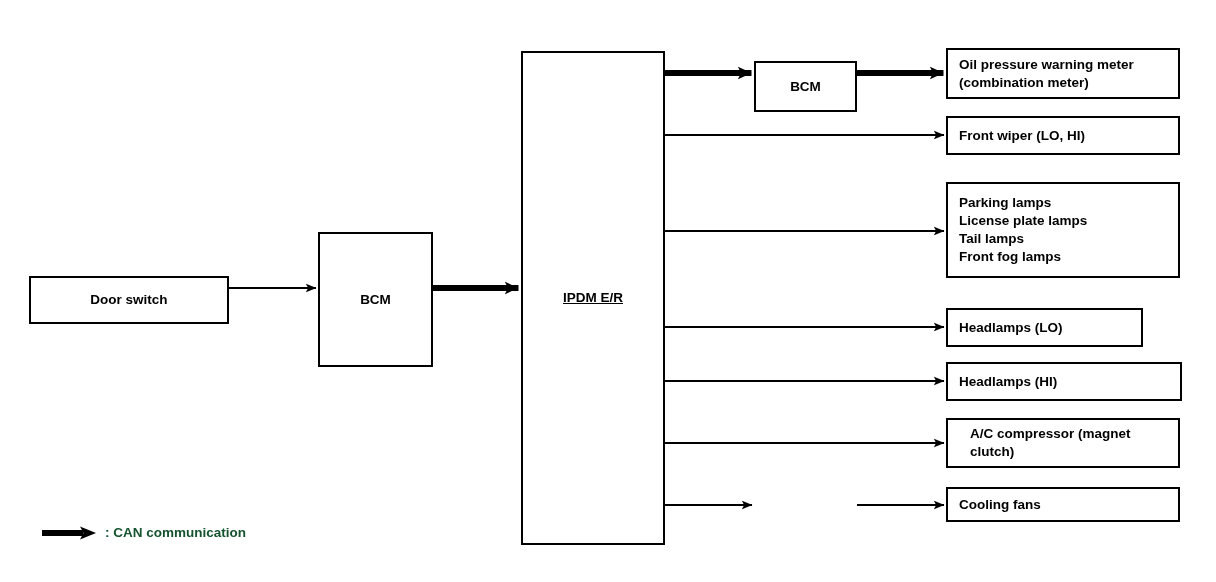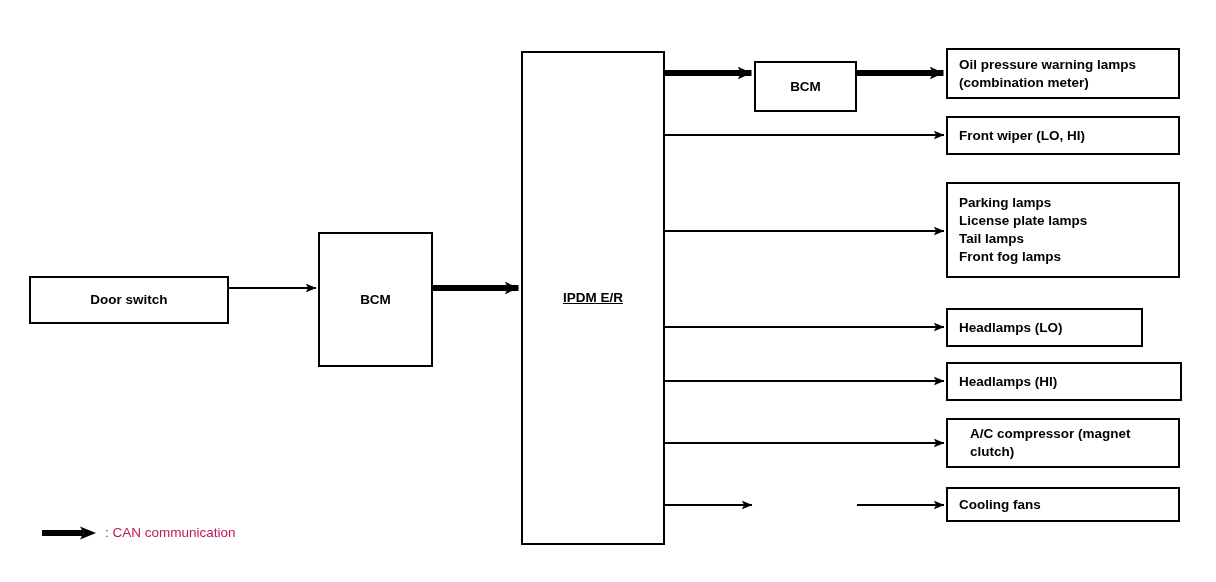--- a/index.html
+++ b/index.html
@@ -48,23 +48,23 @@
     top: 0;
     width: 1216px;
     height: 582px;
     pointer-events: none;
   }
   .legend {
     position: absolute;
     display: flex;
     align-items: center;
     gap: 0px;
-    color: #be185d;
+    color: #14532d;
     font-size: 13.5px;
-    font-weight: 400;
+    font-weight: 700;
     white-space: nowrap;
   }
   .legend-text {
     margin-left: 7px;
   }
 </style>
 </head>
 <body>
 
 <div id="diagram-root">
@@ -105,21 +105,21 @@
     <span class="line">IPDM E/R</span>
   </div>
 
   <div class="box center-text" id="node-bcm-top" style="left: 754px; top: 49px; width: 103px; height: 51px;">
     <span class="line">BCM</span>
   </div>
 
 
   <div id="outputs-host">
       <div class="box left-text" style="left: 946px; top: 48px; width: 234px; height: 51px;">
-        <span class="line">Oil pressure warning lamps</span>
+        <span class="line">Oil pressure warning meter</span>
         <span class="line">(combination meter)</span>
       </div>
       <div class="box left-text" style="left: 946px; top: 116px; width: 234px; height: 39px;">
         <span class="line">Front wiper (LO, HI)</span>
       </div>
       <div class="box left-text" style="left: 946px; top: 182px; width: 234px; height: 96px;">
         <span class="line">Parking lamps</span>
         <span class="line">License plate lamps</span>
         <span class="line">Tail lamps</span>
         <span class="line">Front fog lamps</span>

